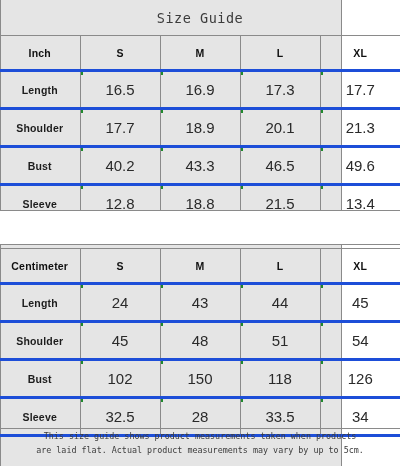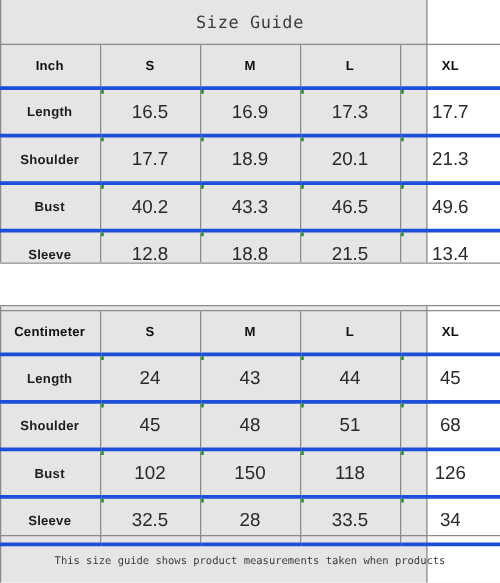--- a/index.html
+++ b/index.html
@@ -122,21 +122,21 @@
   
   .footer-band {
     position: absolute;
     left: 0;
     width: 400px;
     box-sizing: border-box;
     border-top: 1px solid #8a8a8a;
     display: flex;
     flex-direction: column;
     align-items: center;
-    justify-content: center;
+    justify-content: flex-start;
   }
   .footer-line {
     font-family: "DejaVu Sans Mono", "Liberation Mono", monospace;
     font-size: 8.4px;
     color: #3b3b3b;
     line-height: 14px;
     white-space: nowrap;
   }
 </style>
 </head>
@@ -221,36 +221,37 @@
         <td class="val">24</td>
         <td class="val">43</td>
         <td class="val">44</td>
         <td class="val">45</td>
       </tr>
       <tr class="row">
         <td class="lbl">Shoulder</td>
         <td class="val">45</td>
         <td class="val">48</td>
         <td class="val">51</td>
-        <td class="val">68</td>
+        <td class="val">54</td>
       </tr>
       <tr class="row">
         <td class="lbl">Bust</td>
         <td class="val">102</td>
         <td class="val">150</td>
         <td class="val">118</td>
         <td class="val">126</td>
       </tr>
       <tr class="row">
         <td class="lbl">Sleeve</td>
         <td class="val">32.5</td>
         <td class="val">28</td>
         <td class="val">33.5</td>
         <td class="val">34</td>
       </tr>
     </tbody>
   </table>
 
   <div class="footer-band" style="top:428px; height:38px;">
     <span class="footer-line">This size guide shows product measurements taken when products</span>
+    <span class="footer-line">are laid flat. Actual product measurements may vary by up to 5cm.</span>
   </div>
 
 </div>
 
 </body></html>

